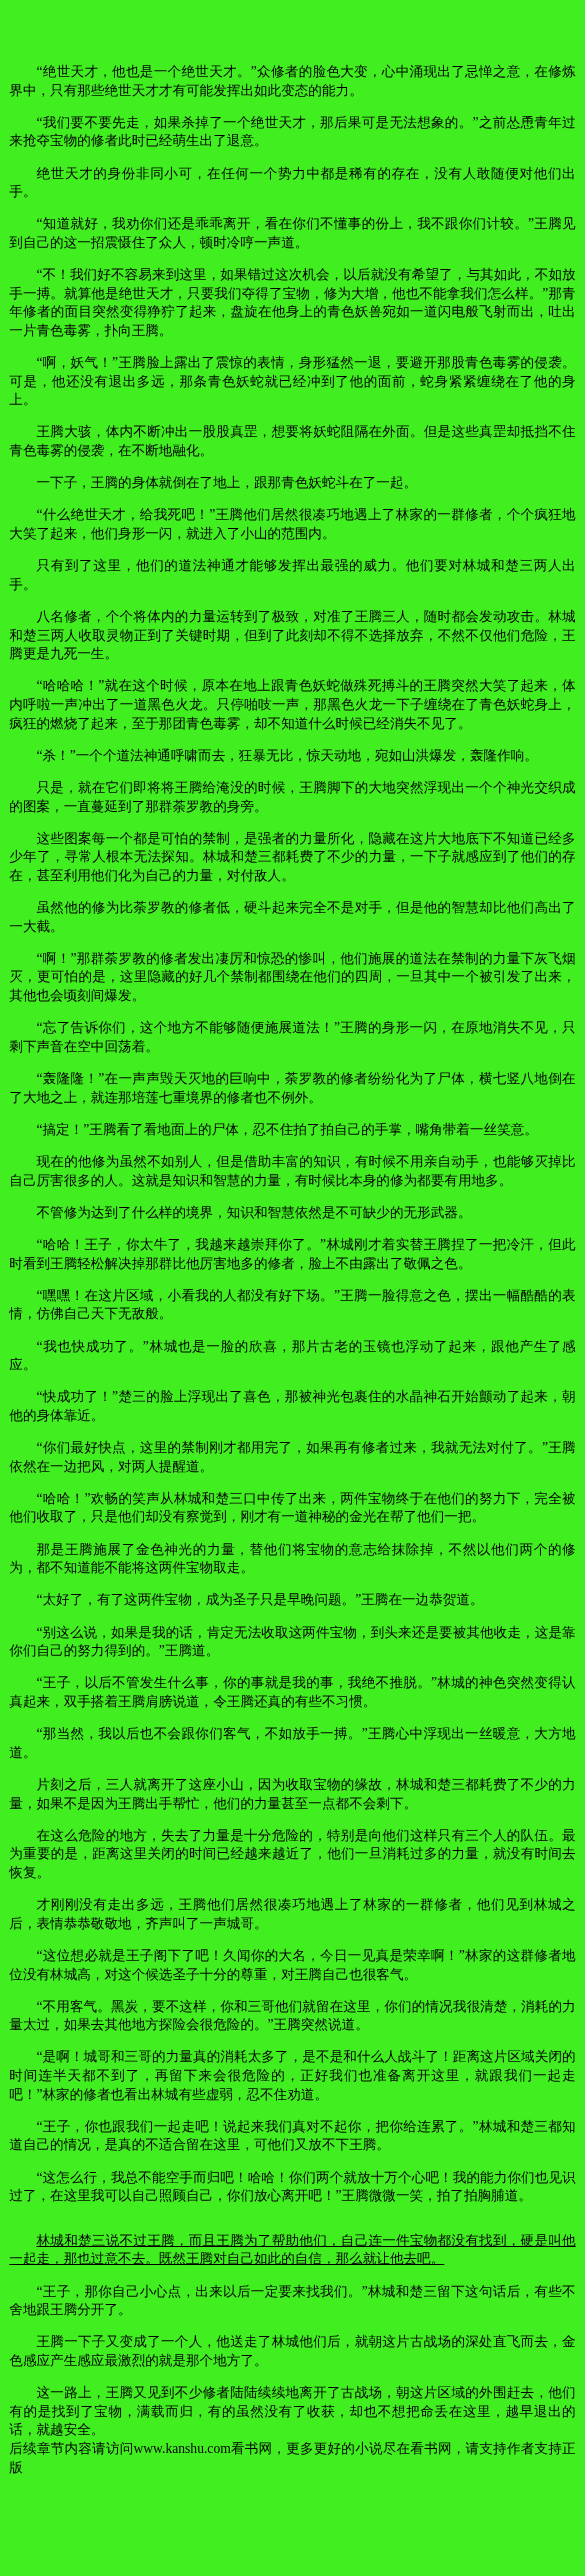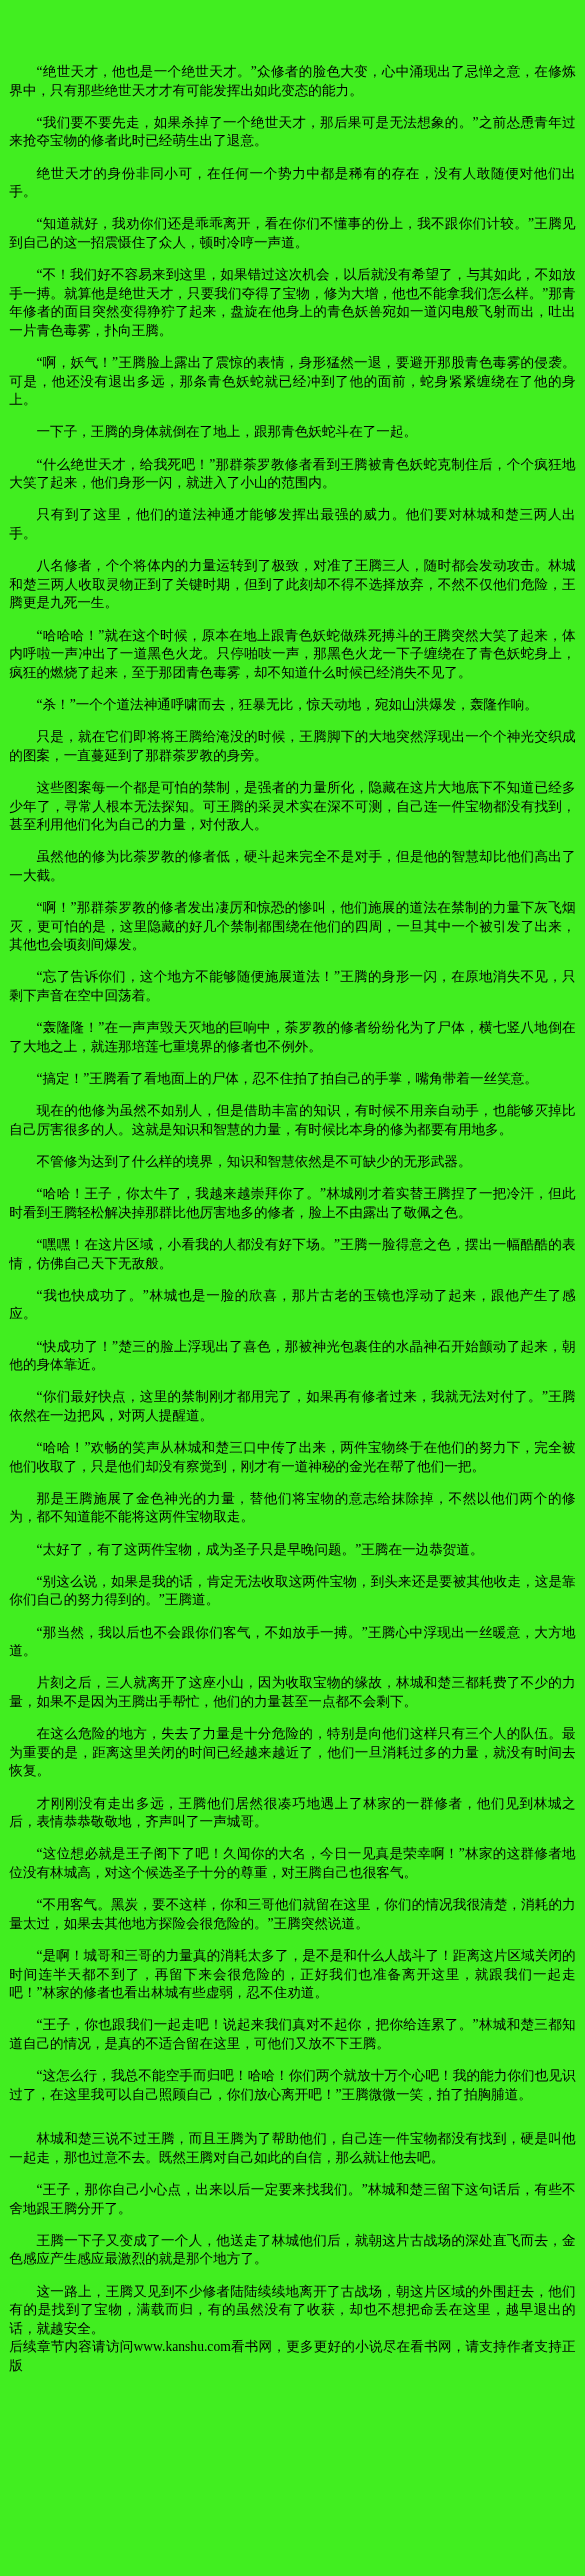--- a/index.html
+++ b/index.html
@@ -21,61 +21,64 @@
     color: #000000;
     text-align: justify;
     word-break: break-all;
   }
   .para {
     margin: 0 0 13.6px 0;
     text-indent: 2em;
   }
   .para.extra-gap {
     margin-top: 26px;
+    text-decoration: underline;
   }
   .para.footer-note {
     text-indent: 0;
     margin-top: -13.6px;
     margin-bottom: 0;
   }
 </style>
 </head>
 <body style="background: rgb(65, 238, 32);">
 
 <div class="novel-page" style="color: rgb(0, 0, 0);">
     <p class="para">“绝世天才，他也是一个绝世天才。”众修者的脸色大变，心中涌现出了忌惮之意，在修炼界中，只有那些绝世天才才有可能发挥出如此变态的能力。</p>
     <p class="para">“我们要不要先走，如果杀掉了一个绝世天才，那后果可是无法想象的。”之前怂恿青年过来抢夺宝物的修者此时已经萌生出了退意。</p>
     <p class="para">绝世天才的身份非同小可，在任何一个势力中都是稀有的存在，没有人敢随便对他们出手。</p>
     <p class="para">“知道就好，我劝你们还是乖乖离开，看在你们不懂事的份上，我不跟你们计较。”王腾见到自己的这一招震慑住了众人，顿时冷哼一声道。</p>
     <p class="para">“不！我们好不容易来到这里，如果错过这次机会，以后就没有希望了，与其如此，不如放手一搏。就算他是绝世天才，只要我们夺得了宝物，修为大增，他也不能拿我们怎么样。”那青年修者的面目突然变得狰狞了起来，盘旋在他身上的青色妖兽宛如一道闪电般飞射而出，吐出一片青色毒雾，扑向王腾。</p>
     <p class="para">“啊，妖气！”王腾脸上露出了震惊的表情，身形猛然一退，要避开那股青色毒雾的侵袭。可是，他还没有退出多远，那条青色妖蛇就已经冲到了他的面前，蛇身紧紧缠绕在了他的身上。</p>
+    <p class="para">王腾大骇，体内不断冲出一股股真罡，想要将妖蛇阻隔在外面。但是这些真罡却抵挡不住青色毒雾的侵袭，在不断地融化。</p>
     <p class="para">一下子，王腾的身体就倒在了地上，跟那青色妖蛇斗在了一起。</p>
-    <p class="para">“什么绝世天才，给我死吧！”那群荼罗教修者看到王腾被青色妖蛇克制住后，个个疯狂地大笑了起来，他们身形一闪，就进入了小山的范围内。</p>
+    <p class="para">“什么绝世天才，给我死吧！”王腾他们居然很凑巧地遇上了林家的一群修者，个个疯狂地大笑了起来，他们身形一闪，就进入了小山的范围内。</p>
     <p class="para">只有到了这里，他们的道法神通才能够发挥出最强的威力。他们要对林城和楚三两人出手。</p>
     <p class="para">八名修者，个个将体内的力量运转到了极致，对准了王腾三人，随时都会发动攻击。林城和楚三两人收取灵物正到了关键时期，但到了此刻却不得不选择放弃，不然不仅他们危险，王腾更是九死一生。</p>
     <p class="para">“哈哈哈！”就在这个时候，原本在地上跟青色妖蛇做殊死搏斗的王腾突然大笑了起来，体内呼啦一声冲出了一道黑色火龙。只停啪吱一声，那黑色火龙一下子缠绕在了青色妖蛇身上，疯狂的燃烧了起来，至于那团青色毒雾，却不知道什么时候已经消失不见了。</p>
     <p class="para">“杀！”一个个道法神通呼啸而去，狂暴无比，惊天动地，宛如山洪爆发，轰隆作响。</p>
     <p class="para">只是，就在它们即将将王腾给淹没的时候，王腾脚下的大地突然浮现出一个个神光交织成的图案，一直蔓延到了那群荼罗教的身旁。</p>
-    <p class="para">这些图案每一个都是可怕的禁制，是强者的力量所化，隐藏在这片大地底下不知道已经多少年了，寻常人根本无法探知。可王腾的采灵术实在深不可测，自己连一件宝物都没有找到，甚至利用他们化为自己的力量，对付敌人。</p>
+    <p class="para">这些图案每一个都是可怕的禁制，是强者的力量所化，隐藏在这片大地底下不知道已经多少年了，寻常人根本无法探知。林城和楚三都耗费了不少的力量，一下子就感应到了他们的存在，甚至利用他们化为自己的力量，对付敌人。</p>
     <p class="para">虽然他的修为比荼罗教的修者低，硬斗起来完全不是对手，但是他的智慧却比他们高出了一大截。</p>
     <p class="para">“啊！”那群荼罗教的修者发出凄厉和惊恐的惨叫，他们施展的道法在禁制的力量下灰飞烟灭，更可怕的是，这里隐藏的好几个禁制都围绕在他们的四周，一旦其中一个被引发了出来，其他也会顷刻间爆发。</p>
     <p class="para">“忘了告诉你们，这个地方不能够随便施展道法！”王腾的身形一闪，在原地消失不见，只剩下声音在空中回荡着。</p>
     <p class="para">“轰隆隆！”在一声声毁天灭地的巨响中，荼罗教的修者纷纷化为了尸体，横七竖八地倒在了大地之上，就连那培莲七重境界的修者也不例外。</p>
     <p class="para">“搞定！”王腾看了看地面上的尸体，忍不住拍了拍自己的手掌，嘴角带着一丝笑意。</p>
     <p class="para">现在的他修为虽然不如别人，但是借助丰富的知识，有时候不用亲自动手，也能够灭掉比自己厉害很多的人。这就是知识和智慧的力量，有时候比本身的修为都要有用地多。</p>
     <p class="para">不管修为达到了什么样的境界，知识和智慧依然是不可缺少的无形武器。</p>
     <p class="para">“哈哈！王子，你太牛了，我越来越崇拜你了。”林城刚才着实替王腾捏了一把冷汗，但此时看到王腾轻松解决掉那群比他厉害地多的修者，脸上不由露出了敬佩之色。</p>
     <p class="para">“嘿嘿！在这片区域，小看我的人都没有好下场。”王腾一脸得意之色，摆出一幅酷酷的表情，仿佛自己天下无敌般。</p>
     <p class="para">“我也快成功了。”林城也是一脸的欣喜，那片古老的玉镜也浮动了起来，跟他产生了感应。</p>
     <p class="para">“快成功了！”楚三的脸上浮现出了喜色，那被神光包裹住的水晶神石开始颤动了起来，朝他的身体靠近。</p>
     <p class="para">“你们最好快点，这里的禁制刚才都用完了，如果再有修者过来，我就无法对付了。”王腾依然在一边把风，对两人提醒道。</p>
     <p class="para">“哈哈！”欢畅的笑声从林城和楚三口中传了出来，两件宝物终于在他们的努力下，完全被他们收取了，只是他们却没有察觉到，刚才有一道神秘的金光在帮了他们一把。</p>
     <p class="para">那是王腾施展了金色神光的力量，替他们将宝物的意志给抹除掉，不然以他们两个的修为，都不知道能不能将这两件宝物取走。</p>
     <p class="para">“太好了，有了这两件宝物，成为圣子只是早晚问题。”王腾在一边恭贺道。</p>
     <p class="para">“别这么说，如果是我的话，肯定无法收取这两件宝物，到头来还是要被其他收走，这是靠你们自己的努力得到的。”王腾道。</p>
+    <p class="para">“王子，以后不管发生什么事，你的事就是我的事，我绝不推脱。”林城的神色突然变得认真起来，双手搭着王腾肩膀说道，令王腾还真的有些不习惯。</p>
     <p class="para">“那当然，我以后也不会跟你们客气，不如放手一搏。”王腾心中浮现出一丝暖意，大方地道。</p>
     <p class="para">片刻之后，三人就离开了这座小山，因为收取宝物的缘故，林城和楚三都耗费了不少的力量，如果不是因为王腾出手帮忙，他们的力量甚至一点都不会剩下。</p>
     <p class="para">在这么危险的地方，失去了力量是十分危险的，特别是向他们这样只有三个人的队伍。最为重要的是，距离这里关闭的时间已经越来越近了，他们一旦消耗过多的力量，就没有时间去恢复。</p>
     <p class="para">才刚刚没有走出多远，王腾他们居然很凑巧地遇上了林家的一群修者，他们见到林城之后，表情恭恭敬敬地，齐声叫了一声城哥。</p>
     <p class="para">“这位想必就是王子阁下了吧！久闻你的大名，今日一见真是荣幸啊！”林家的这群修者地位没有林城高，对这个候选圣子十分的尊重，对王腾自己也很客气。</p>
     <p class="para">“不用客气。黑炭，要不这样，你和三哥他们就留在这里，你们的情况我很清楚，消耗的力量太过，如果去其他地方探险会很危险的。”王腾突然说道。</p>
     <p class="para">“是啊！城哥和三哥的力量真的消耗太多了，是不是和什么人战斗了！距离这片区域关闭的时间连半天都不到了，再留下来会很危险的，正好我们也准备离开这里，就跟我们一起走吧！”林家的修者也看出林城有些虚弱，忍不住劝道。</p>
     <p class="para">“王子，你也跟我们一起走吧！说起来我们真对不起你，把你给连累了。”林城和楚三都知道自己的情况，是真的不适合留在这里，可他们又放不下王腾。</p>
     <p class="para">“这怎么行，我总不能空手而归吧！哈哈！你们两个就放十万个心吧！我的能力你们也见识过了，在这里我可以自己照顾自己，你们放心离开吧！”王腾微微一笑，拍了拍胸脯道。</p>
     <p class="para extra-gap">林城和楚三说不过王腾，而且王腾为了帮助他们，自己连一件宝物都没有找到，硬是叫他一起走，那也过意不去。既然王腾对自己如此的自信，那么就让他去吧。</p>

